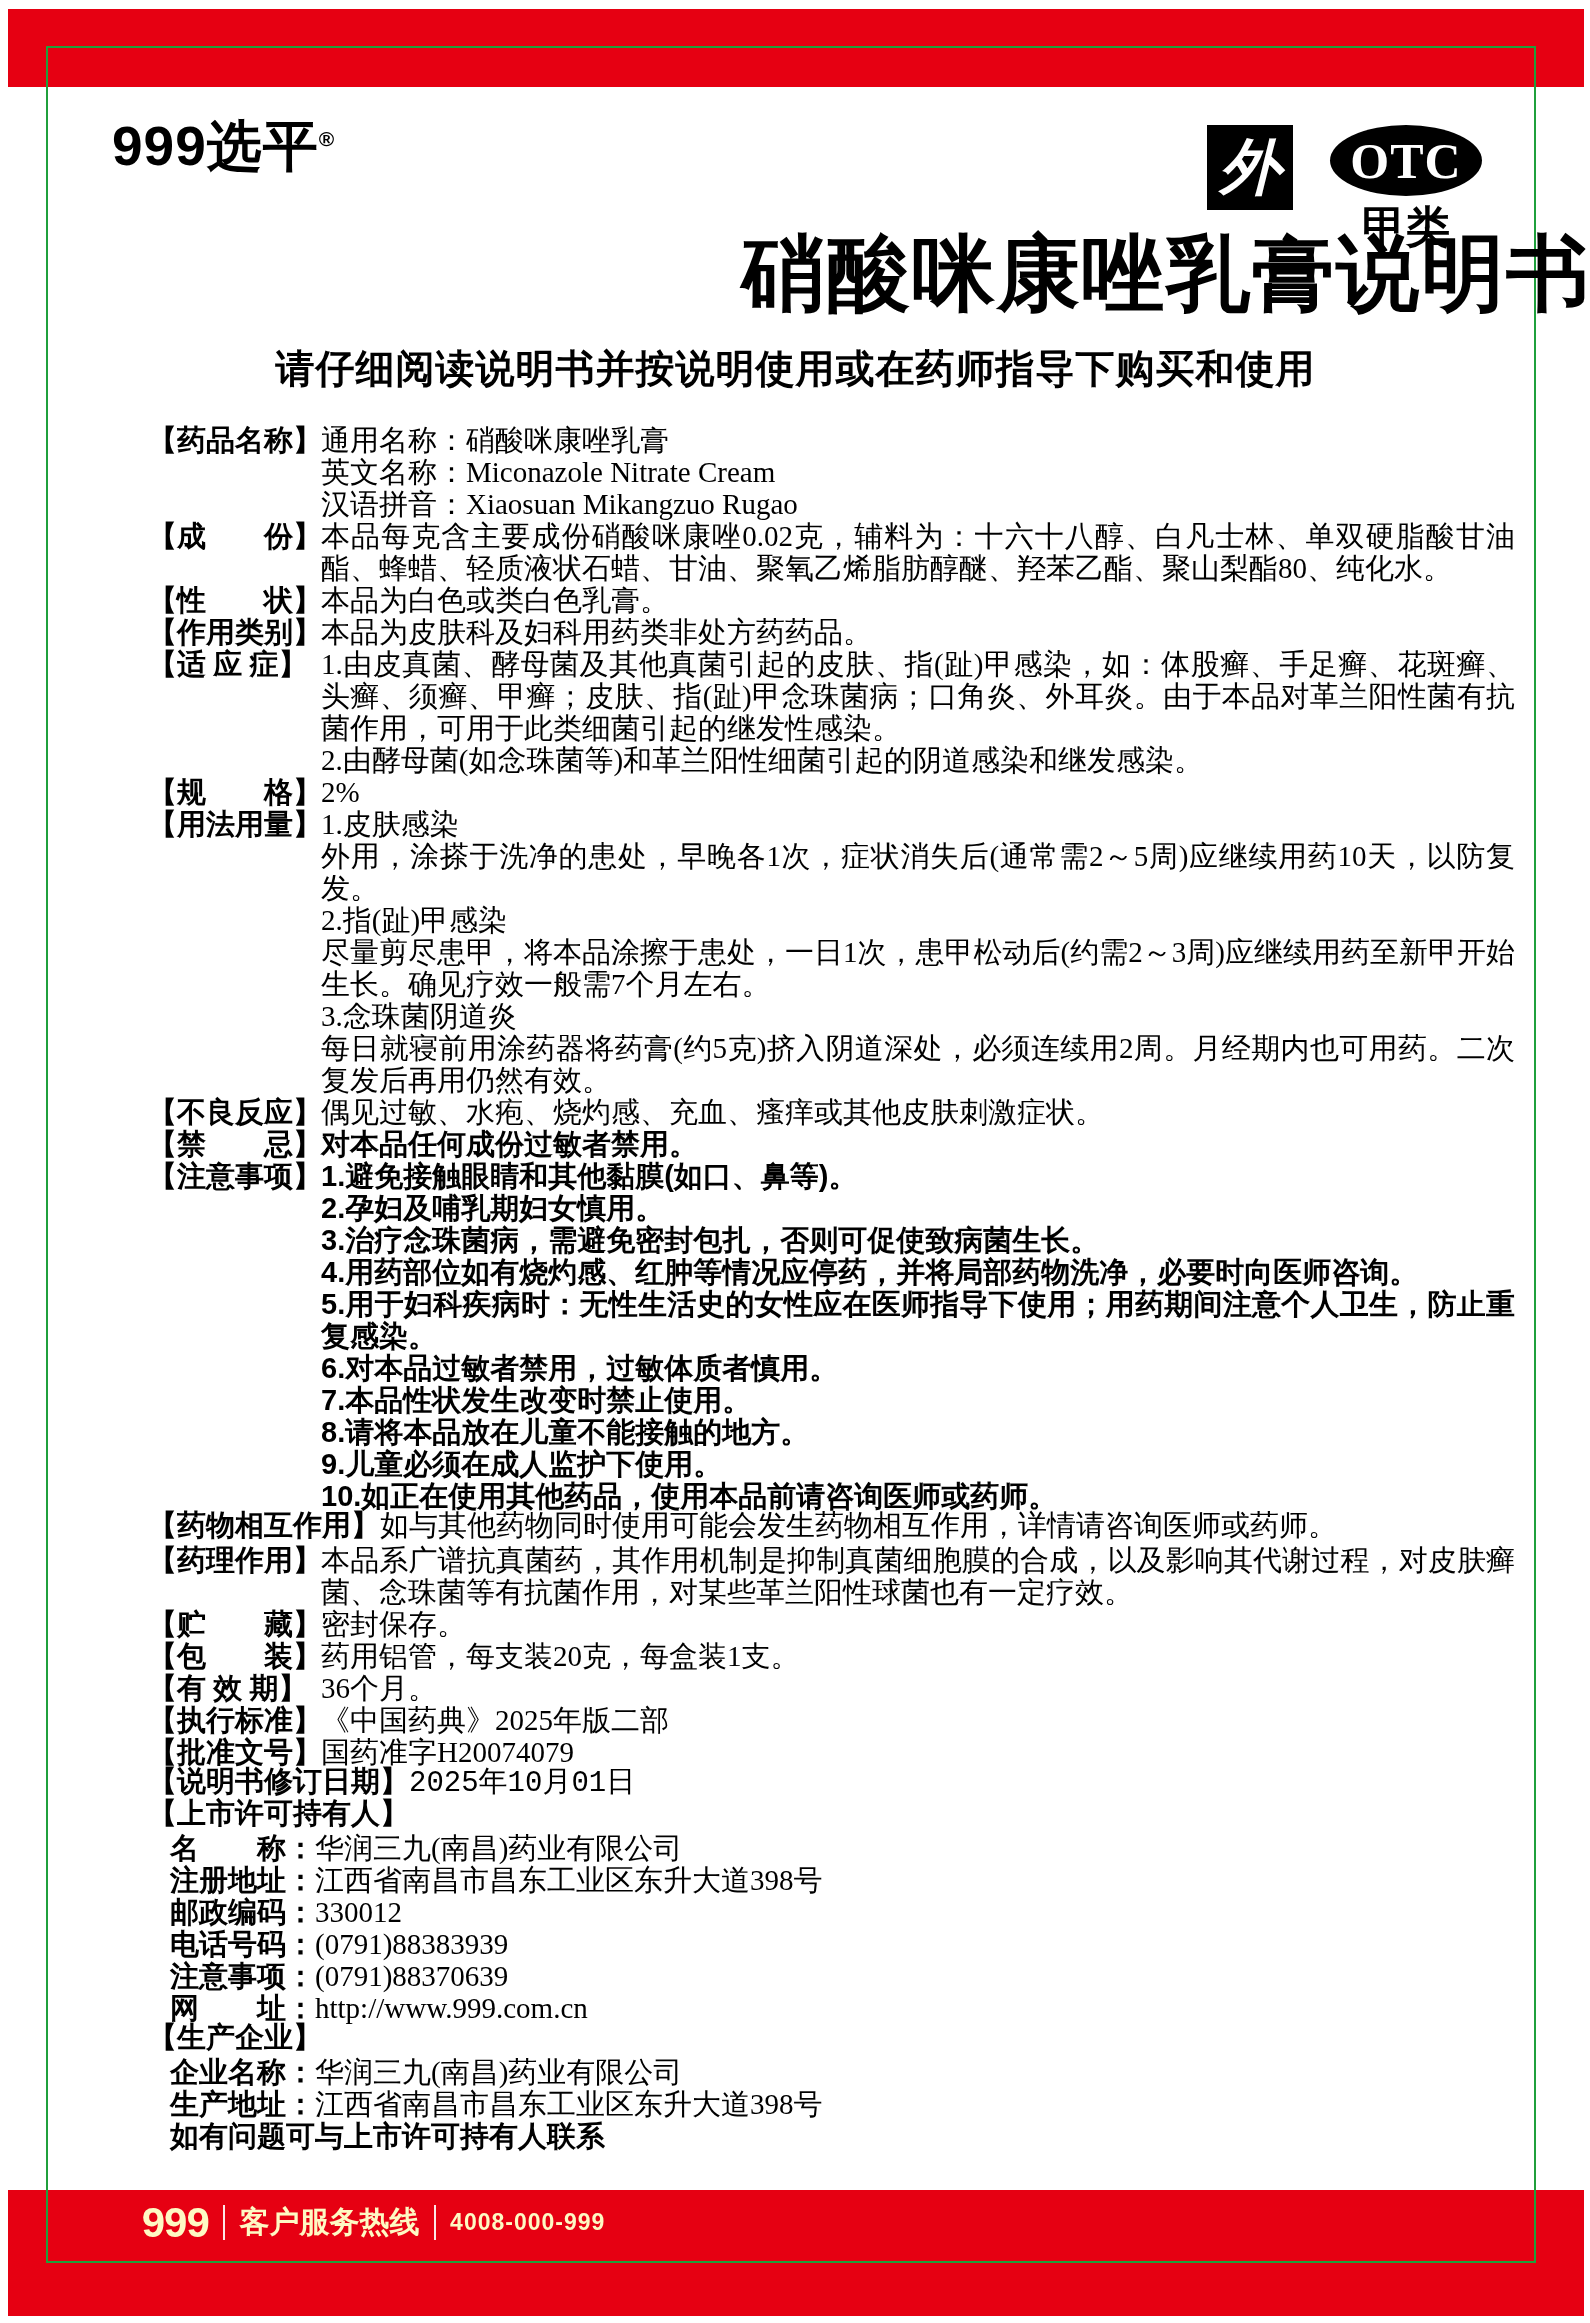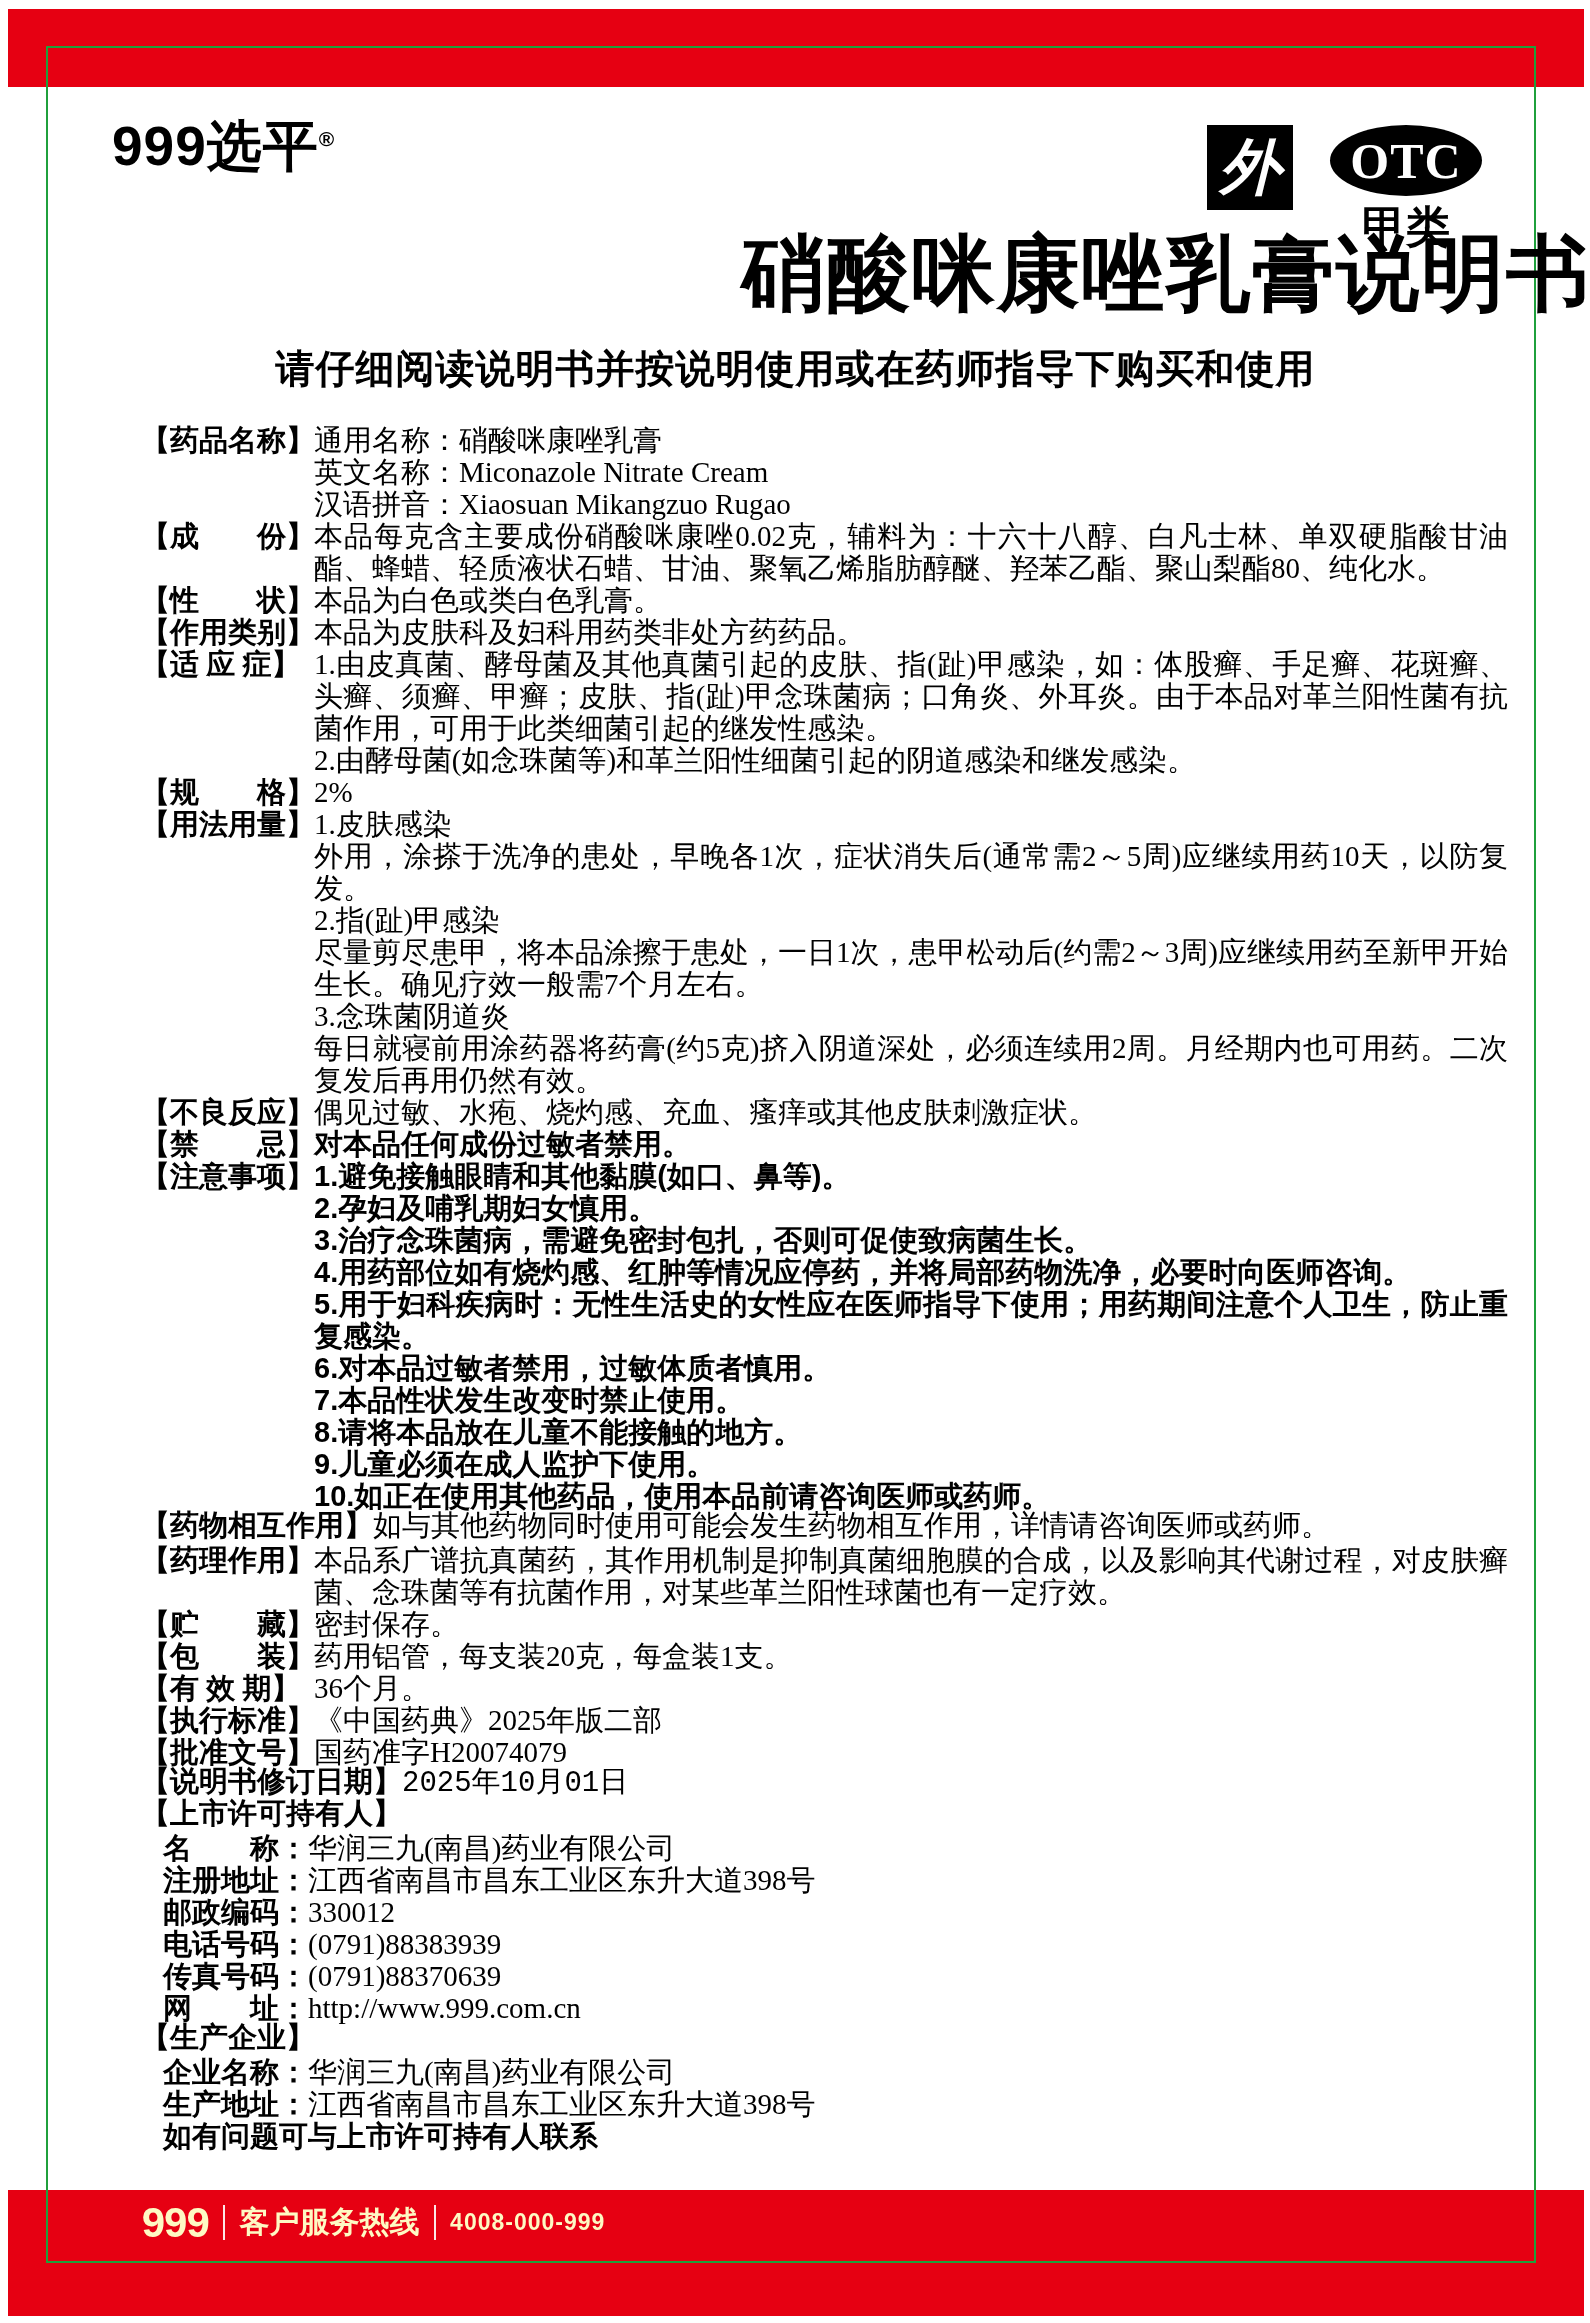--- a/index.html
+++ b/index.html
@@ -43,21 +43,21 @@
   .title {
     position:absolute; left:0; top:229px; width:1591px; text-align:right; z-index:4;
     font-size:83px; font-weight:bold; color:#000; line-height:1.1; letter-spacing:1.9px;
   }
   .subtitle {
     position:absolute; left:0; top:342px; width:1591px; text-align:center; z-index:4;
     font-family:"Liberation Sans","DejaVu Sans",sans-serif;
     font-size:39px; font-weight:bold; color:#000; letter-spacing:1px;
   }
   .body {
-    position:absolute; left:141px; top:424px; width:1367px; z-index:4;
+    position:absolute; left:148px; top:424px; width:1367px; z-index:4;
     font-size:29px; line-height:32px; color:#000; text-align:justify;
   }
   .row { display:flex; }
   .row .lab { width:173px; flex:0 0 173px; font-weight:bold; white-space:pre; }
   .row .cnt { flex:1; }
   .wide { display:block;font-family:Liberation Mono, monospace; }
   .wide .lab { font-weight:bold; white-space:pre; }
   .sub { padding-left:22px; }
   .sub .slab { white-space:pre; font-weight:bold; }
   .note { padding-left:22px; }
@@ -223,21 +223,21 @@
         <div class="cnt">
           <div>国药准字H20074079</div>
         </div>
       </div>
       <div class="wide"><span class="lab">【说明书修订日期】</span><span>2025年10月01日</span></div>
       <div class="wide"><span class="lab">【上市许可持有人】</span></div>
       <div class="sub"><span class="slab">名　　称：</span><span>华润三九(南昌)药业有限公司</span></div>
       <div class="sub"><span class="slab">注册地址：</span><span>江西省南昌市昌东工业区东升大道398号</span></div>
       <div class="sub"><span class="slab">邮政编码：</span><span>330012</span></div>
       <div class="sub"><span class="slab">电话号码：</span><span>(0791)88383939</span></div>
-      <div class="sub"><span class="slab">传真号码：</span><span>(0791)88370639</span></div>
+      <div class="sub"><span class="slab">注意事项：</span><span>(0791)88370639</span></div>
       <div class="sub"><span class="slab">网　　址：</span><span>http://www.999.com.cn</span></div>
       <div class="wide"><span class="lab">【生产企业】</span></div>
       <div class="sub"><span class="slab">企业名称：</span><span>华润三九(南昌)药业有限公司</span></div>
       <div class="sub"><span class="slab">生产地址：</span><span>江西省南昌市昌东工业区东升大道398号</span></div>
       <div class="note hei">如有问题可与上市许可持有人联系</div>
     </div>
 
 </div>
 
 

